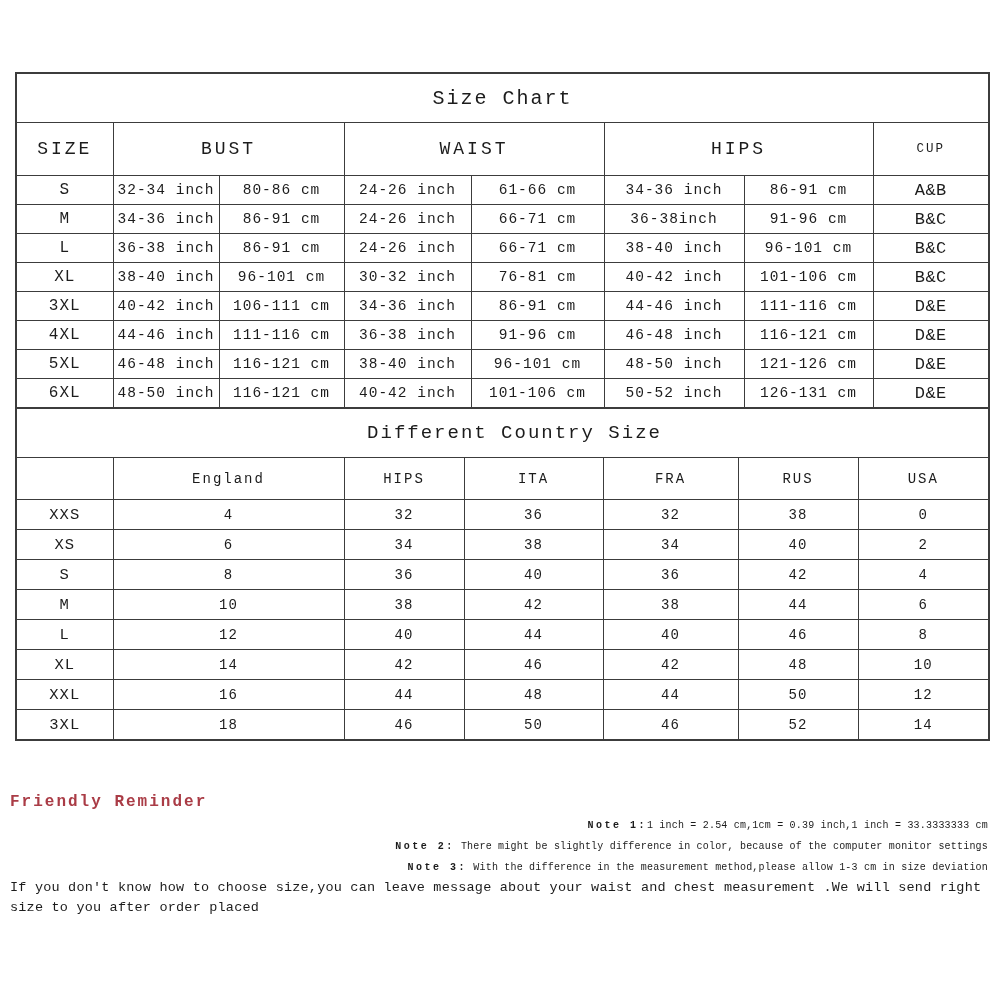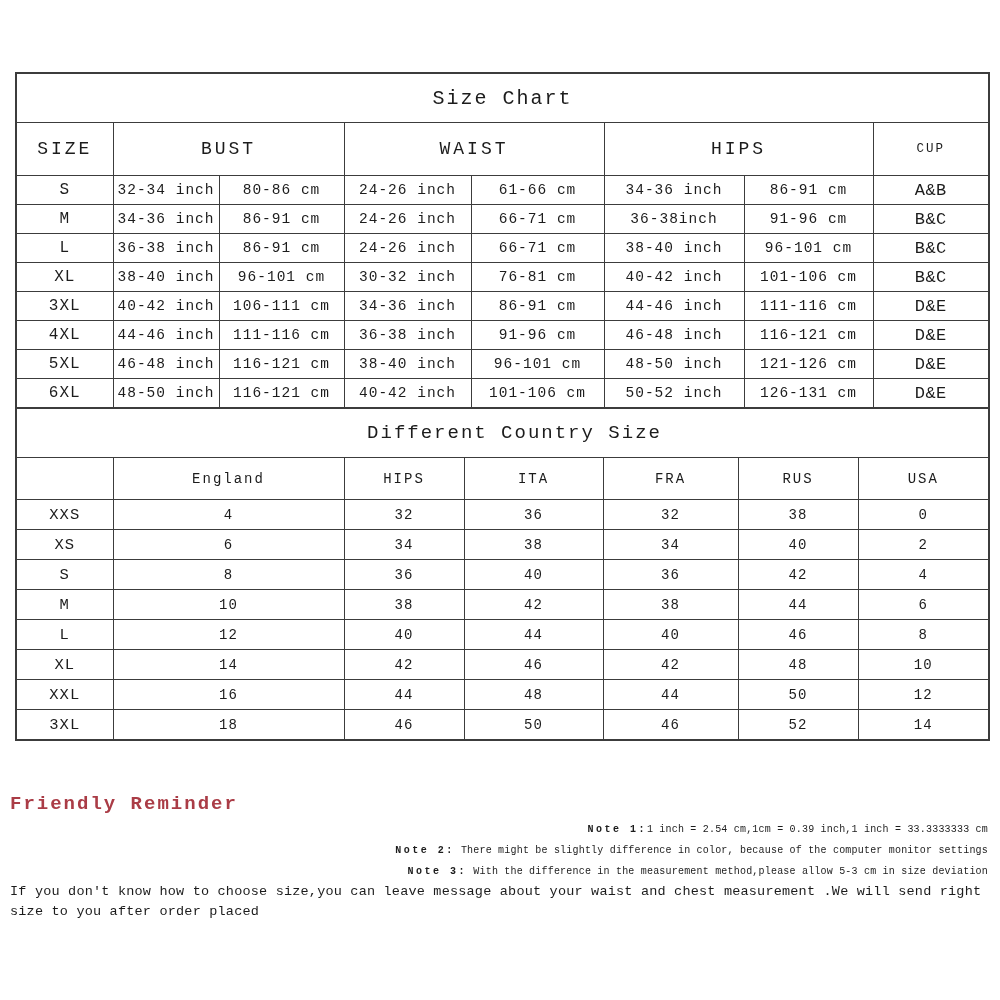--- a/index.html
+++ b/index.html
@@ -26,21 +26,21 @@
 
   
   .t2{margin-top:-2px;}
   .t2 .title-cell{height:48px;font-size:19px;letter-spacing:2px;padding-left:24px;}
   .t2 thead th{height:41px;font-size:14px;letter-spacing:2px;}
   .t2 tbody td{height:29px;font-size:14px;letter-spacing:1px;}
   .t2 tbody td:first-child{font-size:15.5px;}
 
   
   .notes{position:absolute;left:10px;top:793px;width:978px;}
-  .reminder{font-size:19px;font-weight:bold;letter-spacing:2px;margin:0 0 4px 0;}
+  .reminder{font-size:16px;font-weight:bold;letter-spacing:2px;margin:0 0 4px 0;}
   .note-line{font-size:10px;line-height:21px;letter-spacing:0.2px;text-align:right;}
   .note-label{font-weight:bold;letter-spacing:2.5px;}
   .footer-line{font-size:13.5px;line-height:20px;letter-spacing:0.2px;white-space:normal;}
 </style>
 </head>
 <body style="background: rgb(255, 255, 255); color: rgb(28, 28, 28);">
 
 <div class="sheet">
 
   <table class="t1">
@@ -249,15 +249,15 @@
         </tr>
       </tbody>
   </table>
 
 </div>
 
 <div class="notes">
   <div class="reminder" style="color: rgb(170, 60, 70);">Friendly Reminder</div>
   <div class="note-line"><span class="note-label">Note 1:</span><span>1 inch = 2.54 cm,1cm = 0.39 inch,1 inch = 33.3333333 cm</span></div>
   <div class="note-line"><span class="note-label">Note 2:</span><span> There might be slightly difference in color, because of the computer monitor settings</span></div>
-  <div class="note-line"><span class="note-label">Note 3:</span><span> With the difference in the measurement method,please allow 5-3 cm in size deviation</span></div>
+  <div class="note-line"><span class="note-label">Note 3:</span><span> With the difference in the measurement method,please allow 1-3 cm in size deviation</span></div>
   <div class="footer-line">If you don't know how to choose size,you can leave message about your waist and chest measurement .We will send right size to you after order placed</div>
 </div>
 
 </body></html>

